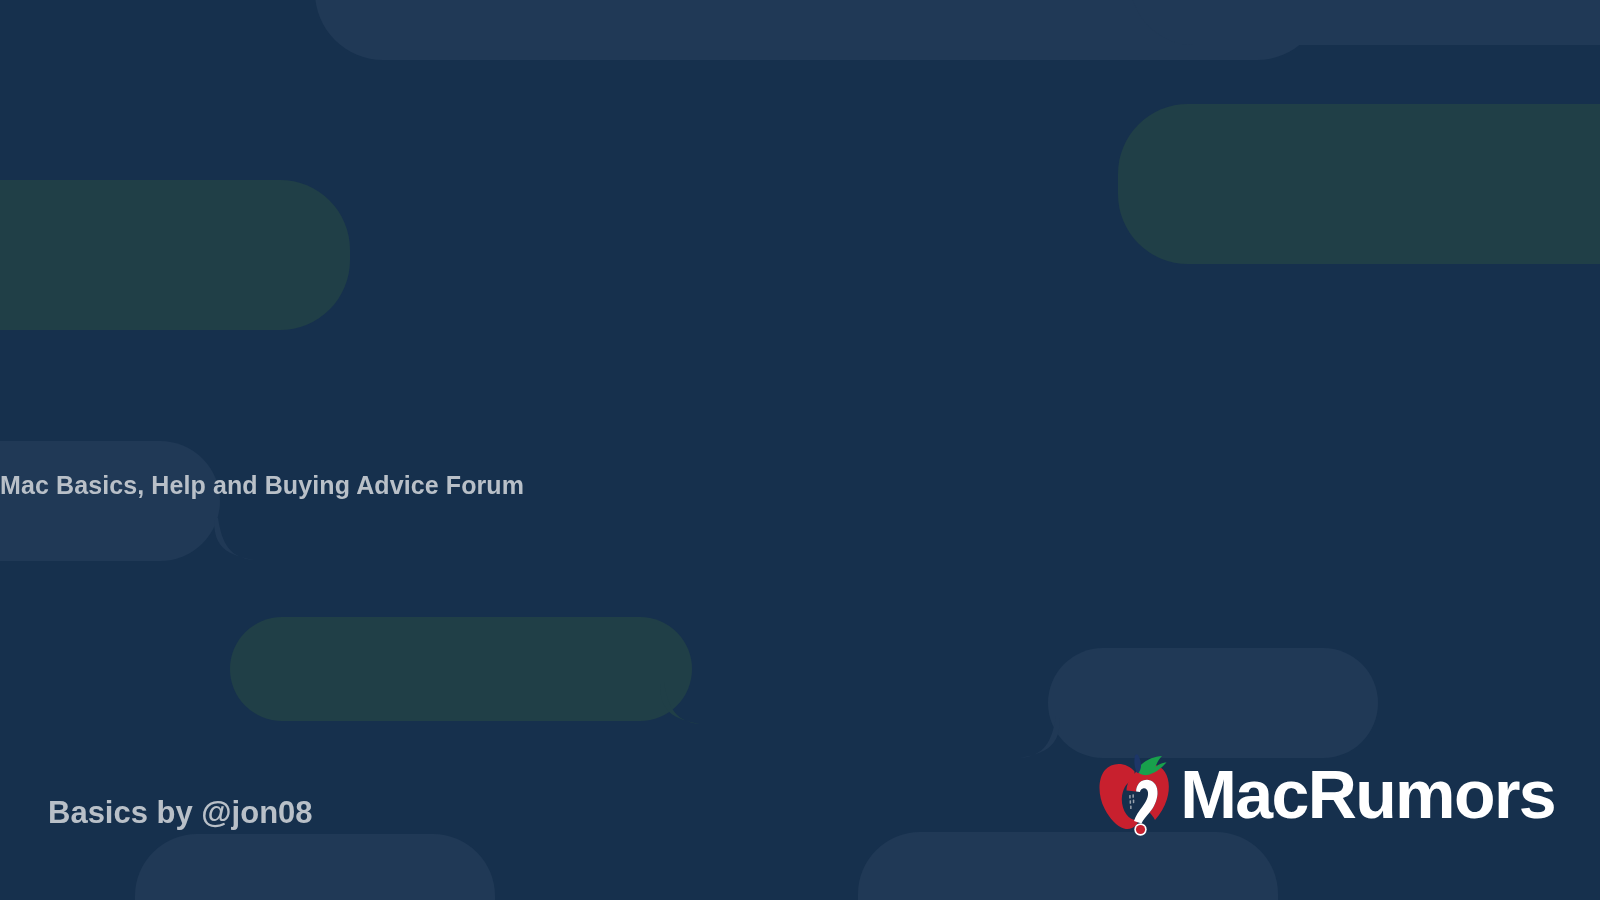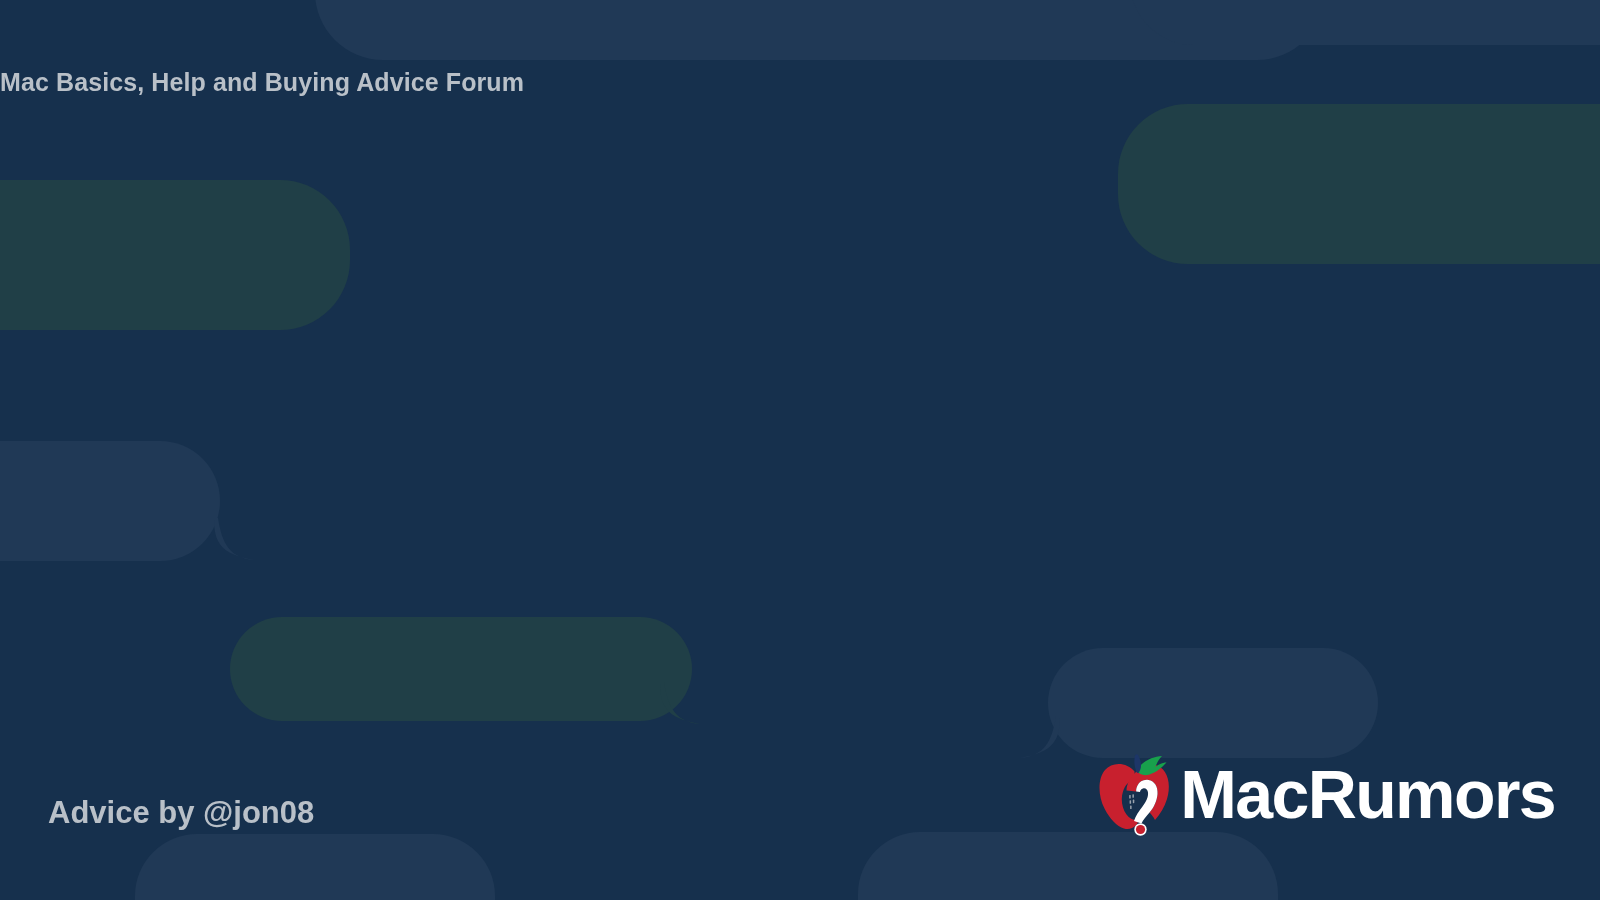--- a/index.html
+++ b/index.html
@@ -44,22 +44,22 @@
   .tail2.l { clip-path: path("M40,0 C40,24 34,36 0,42 C24,40 32,26 36,0 Z"); }
 
   .tail2.nv { background: #203956; }
   .tail2.gr { background: #203f47; }
 
   
   #content {
     position: absolute;
     inset: 0;
     display: flex;
-    flex-direction: column;
-    align-items: flex-start;
+    flex-direction: row;
+    align-items: center;
   }
 
   #forum-name {
     margin-top: 70px;
     font-size: 25px;
     font-weight: 700;
     letter-spacing: 0.1px;
     color: #b9c0c8;
     text-align: center;
     line-height: 1;
@@ -139,21 +139,21 @@
 
   </div>
 
   <div id="content">
 
     <div id="forum-name">Mac Basics, Help and Buying Advice Forum</div>
 
 
   </div>
 
-  <div id="byline">Advice by @jon08</div>
+  <div id="byline">Basics by @jon08</div>
 
   <div id="logo">
 
     <svg id="logo-mark" viewBox="0 0 76 88" aria-hidden="true">
 
       <g>
 
         <path d="M38.5 21.5
                  C 31 12, 16 11.5, 9 20
                  C 1.5 29, 2 46, 8.5 58.5

